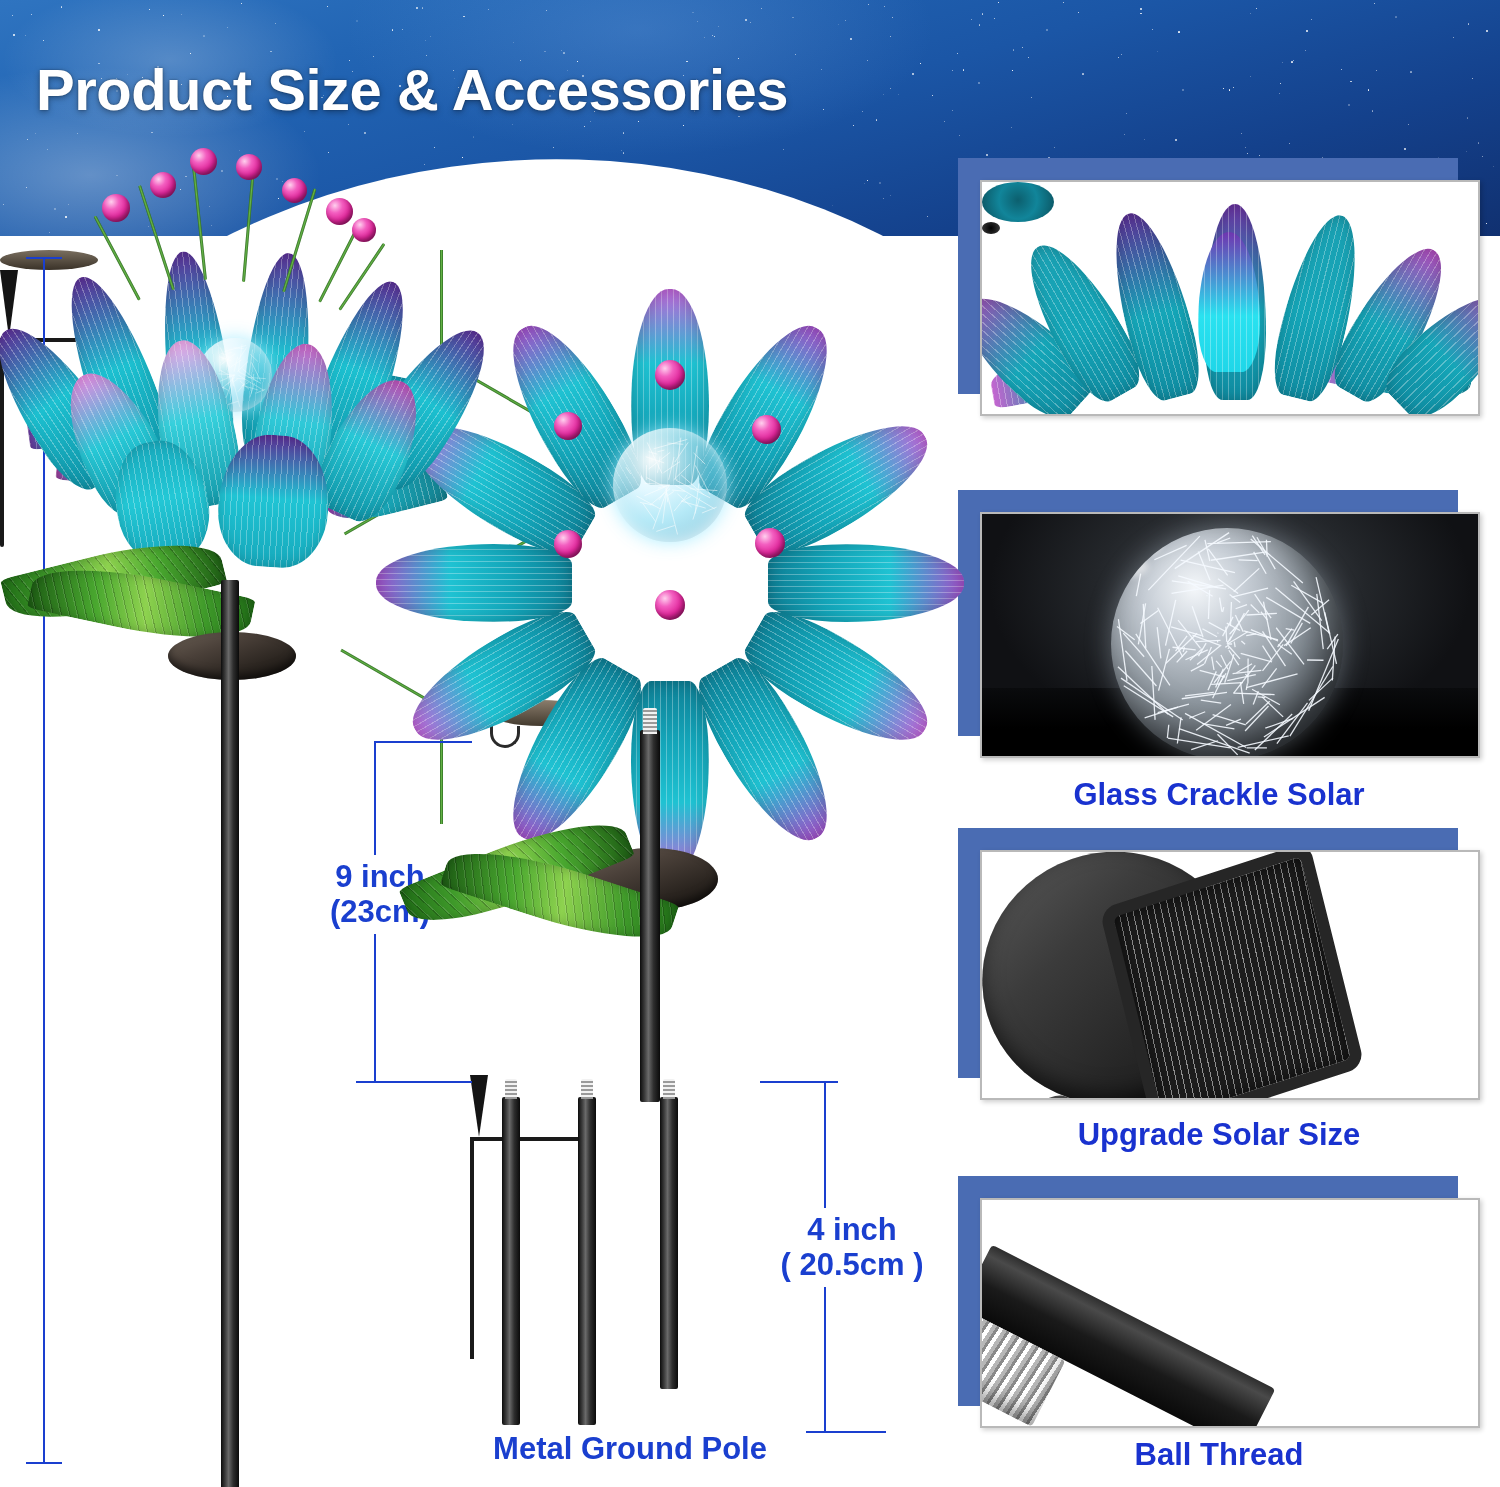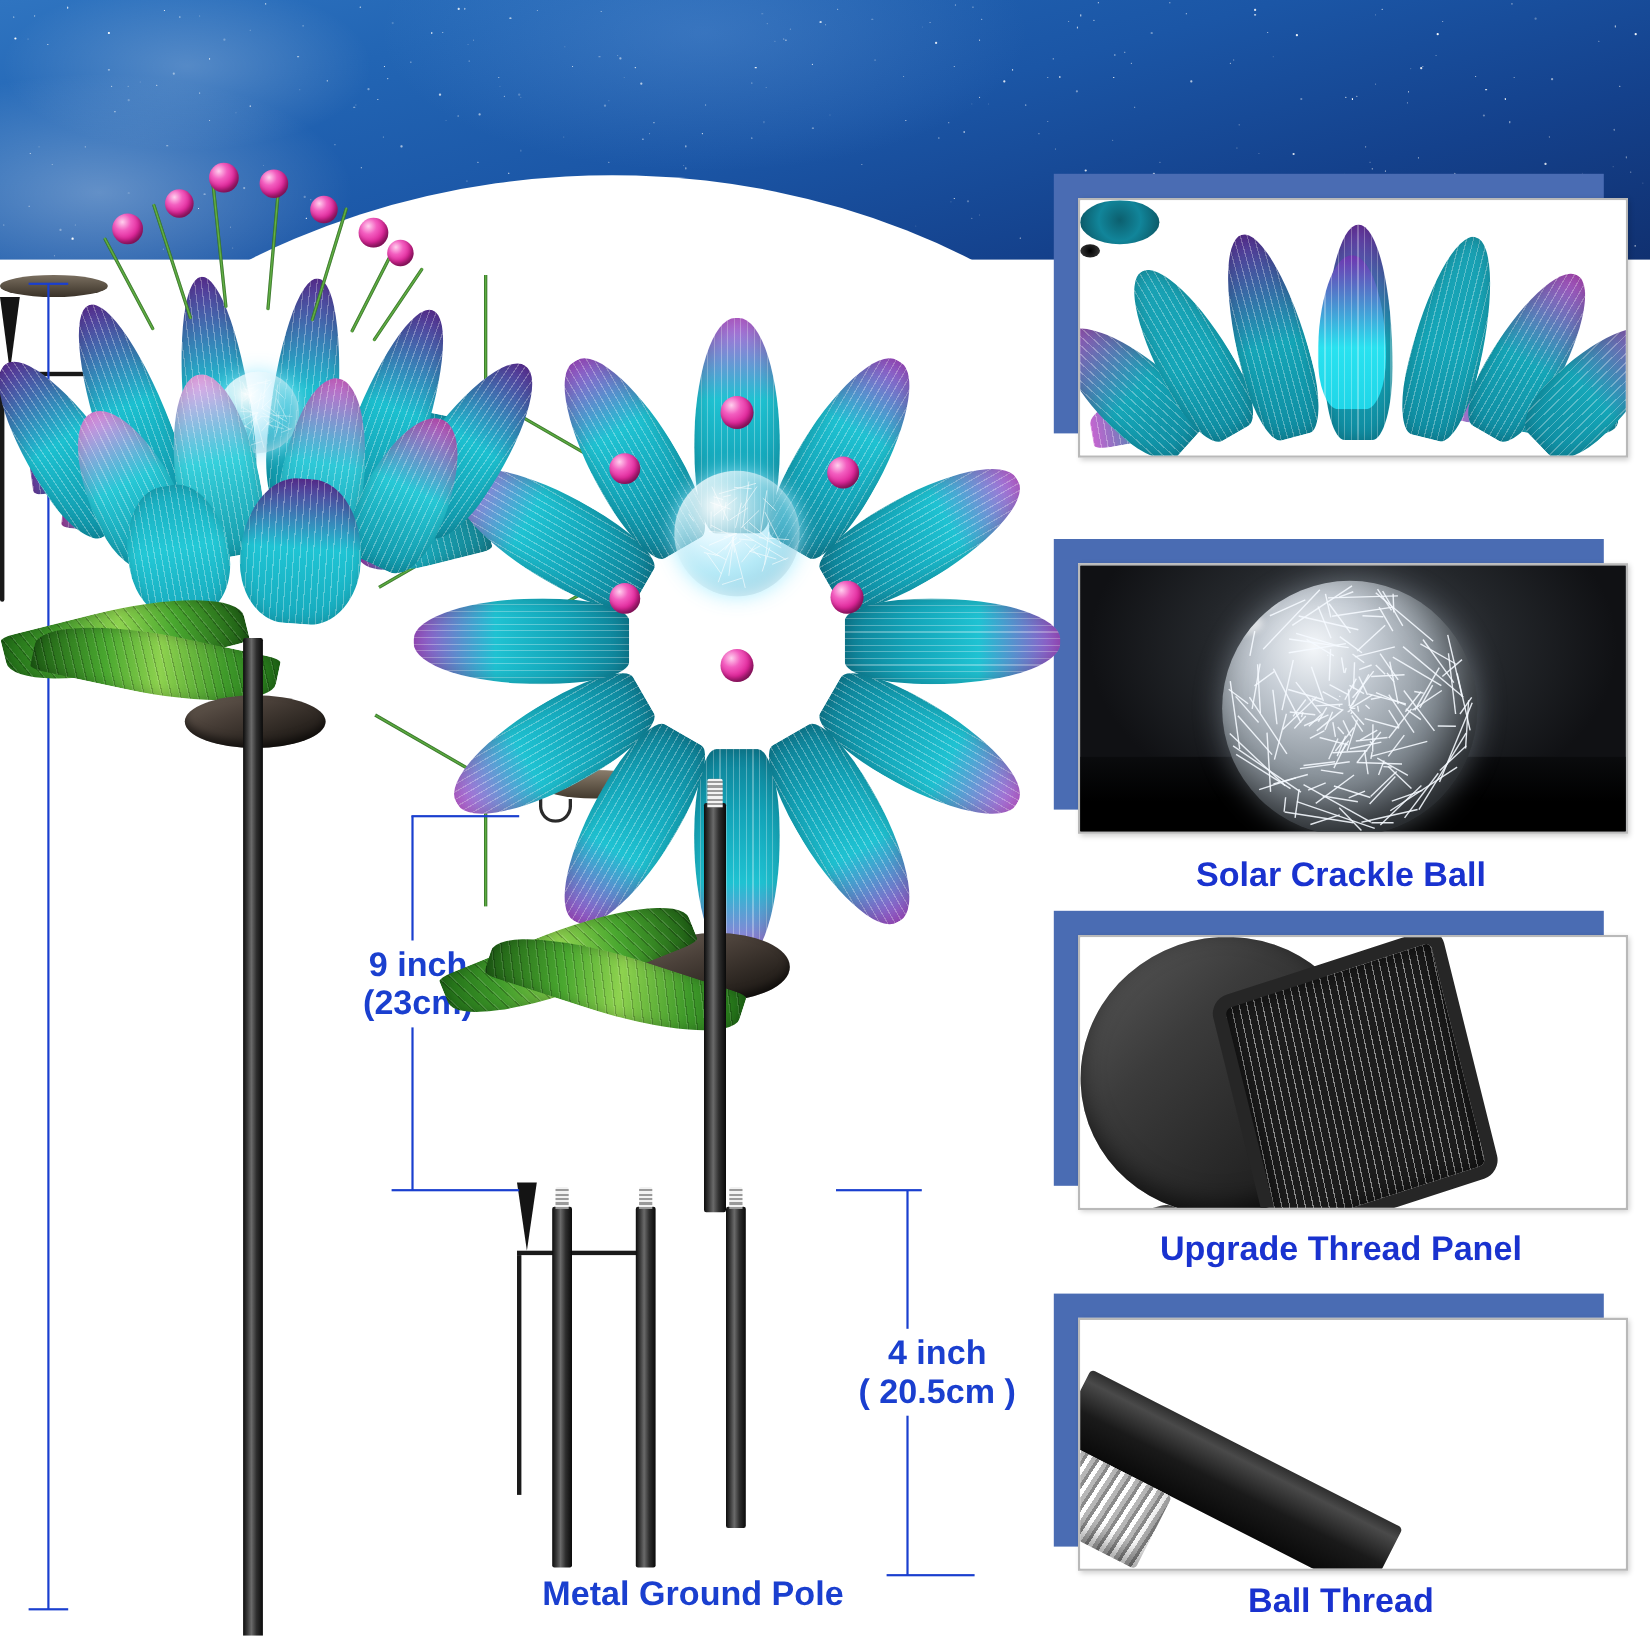--- a/index.html
+++ b/index.html
@@ -434,20 +434,21 @@
         <div class="star" style="left:462.1px;top:157.2px;width:0.6px;height:0.6px;opacity:0.99;"></div>
         <div class="star" style="left:866.6px;top:60.0px;width:0.8px;height:0.8px;opacity:0.69;"></div>
         <div class="star" style="left:355.7px;top:20.1px;width:2.0px;height:2.0px;opacity:0.20;"></div>
         <div class="star" style="left:1156.7px;top:51.1px;width:1.0px;height:1.0px;opacity:0.22;"></div>
         <div class="star" style="left:1482.4px;top:156.2px;width:0.7px;height:0.7px;opacity:0.52;"></div>
         <div class="star" style="left:244.1px;top:161.2px;width:0.7px;height:0.7px;opacity:0.45;"></div>
       </div>
   </div>
   <div class="header-white-curve"></div>
   <div class="header-white-block"></div>
+  <div class="page-title">Product Size &amp; Accessories</div>
 
   <div class="node" id="lotus" style="left:0px; top:250px; width:470px; height:1240px;">
       <div class="petal" style="left:30px;top:140px;width:120px;height:52px;transform:rotate(-8deg);z-index:1;border-radius:50% 8% 50% 8% / 50% 8% 50% 8%;background:repeating-linear-gradient(90deg, rgba(255,255,255,.30) 0 1px, rgba(0,0,0,0) 1px 6px),linear-gradient(90deg,#6c3aa0 0%, #12a2b8 35%, #0d7d93 100%);box-shadow: inset 0 0 12px rgba(0,0,0,.22);"></div>
       <div class="petal" style="left:320px;top:125px;width:130px;height:52px;transform:rotate(10deg);z-index:1;border-radius:8% 50% 8% 50% / 8% 50% 8% 50%;background:repeating-linear-gradient(90deg, rgba(255,255,255,.30) 0 1px, rgba(0,0,0,0) 1px 6px),linear-gradient(90deg,#8a2f9e 0%, #12a2b8 35%, #0d7d93 100%);box-shadow: inset 0 0 12px rgba(0,0,0,.22);"></div>
       <div class="petal" style="left:55px;top:195px;width:110px;height:40px;transform:rotate(6deg);z-index:1;border-radius:50% 8% 50% 8% / 50% 8% 50% 8%;background:repeating-linear-gradient(90deg, rgba(255,255,255,.30) 0 1px, rgba(0,0,0,0) 1px 6px),linear-gradient(90deg,#a13b9d 0%, #1ab0c2 35%, #14808f 100%);box-shadow: inset 0 0 12px rgba(0,0,0,.22);"></div>
       <div class="petal" style="left:330px;top:220px;width:120px;height:44px;transform:rotate(-14deg);z-index:1;border-radius:8% 50% 8% 50% / 8% 50% 8% 50%;background:repeating-linear-gradient(90deg, rgba(255,255,255,.30) 0 1px, rgba(0,0,0,0) 1px 6px),linear-gradient(90deg,#9a3aa8 0%, #1ab0c2 35%, #14808f 100%);box-shadow: inset 0 0 12px rgba(0,0,0,.22);"></div>
       <div class="petal" style="left:70px;top:50px;width:72px;height:180px;transform:rotate(-34deg);z-index:3;opacity:1;border-radius:50% 50% 30% 30% / 68% 68% 32% 32%;background:repeating-linear-gradient(90deg, rgba(255,255,255,.30) 0 1px, rgba(0,0,0,0) 1px 6px),linear-gradient(to top, #0e8fa3 0%, #1cc0d0 52%, #5c2f96 100%);box-shadow: inset 0 0 14px rgba(0,0,0,.18);"></div>
       <div class="petal" style="left:118px;top:15px;width:66px;height:205px;transform:rotate(-20deg);z-index:3;opacity:1;border-radius:50% 50% 30% 30% / 68% 68% 32% 32%;background:repeating-linear-gradient(90deg, rgba(255,255,255,.30) 0 1px, rgba(0,0,0,0) 1px 6px),linear-gradient(to top, #0e8fa3 0%, #1cc0d0 52%, #5c2f96 100%);box-shadow: inset 0 0 14px rgba(0,0,0,.18);"></div>
       <div class="petal" style="left:178px;top:0px;width:62px;height:215px;transform:rotate(-7deg);z-index:3;opacity:1;border-radius:50% 50% 30% 30% / 68% 68% 32% 32%;background:repeating-linear-gradient(90deg, rgba(255,255,255,.30) 0 1px, rgba(0,0,0,0) 1px 6px),linear-gradient(to top, #0e8fa3 0%, #1cc0d0 52%, #5c2f96 100%);box-shadow: inset 0 0 14px rgba(0,0,0,.18);"></div>
       <div class="petal" style="left:236px;top:2px;width:62px;height:212px;transform:rotate(6deg);z-index:3;opacity:1;border-radius:50% 50% 30% 30% / 68% 68% 32% 32%;background:repeating-linear-gradient(90deg, rgba(255,255,255,.30) 0 1px, rgba(0,0,0,0) 1px 6px),linear-gradient(to top, #0e8fa3 0%, #1cc0d0 52%, #5c2f96 100%);box-shadow: inset 0 0 14px rgba(0,0,0,.18);"></div>
@@ -864,33 +865,33 @@
                 <path d="M57.2 44.3 L72.0 48.2" stroke="rgba(245,250,255,.9)" stroke-width="0.55" fill="none"></path>
                 <path d="M52.7 71.2 L70.5 71.8" stroke="rgba(245,250,255,.9)" stroke-width="0.55" fill="none"></path>
               </svg>
             </div>
             <div style="left:26%;top:18%;width:22%;height:12%;border-radius:50%;background:rgba(255,255,255,.85);filter:blur(3px);"></div>
             <div style="left:42%;top:70%;width:16%;height:9%;border-radius:50%;background:rgba(255,255,255,.55);filter:blur(3px);"></div>
           </div>
         </div>
     </div>
   </div>
-  <div class="dim-label caption" style="left:958px; top:778px; width:522px; font-size:31px; color:#1932cf;">Solar Crackle Ball</div>
+  <div class="dim-label caption" style="left:958px; top:778px; width:522px; font-size:31px; color:#1932cf;">Glass Crackle Solar</div>
 
   <div class="feature" style="left:958px; top:828px; width:522px; height:272px;">
     <div class="blue-back"></div>
     <div class="photo-card">
       <div class="node" id="photo-solar" style="position: absolute; inset: 0px; background: rgb(255, 255, 255);">
           <div style="left:120px;top:16px;width:262px;height:252px;z-index:2;border-radius:50%;transform:rotate(-14deg);background:linear-gradient(150deg,#5a5a5a 0%,#3b3b3b 35%,#262626 70%,#171717 100%);box-shadow: inset 0 -10px 22px rgba(0,0,0,.6);"></div>
           <div style="left:318px;top:8px;width:96px;height:34px;z-index:3;border-radius:18px;transform:rotate(-16deg);background:linear-gradient(#4a4a4a,#1d1d1d);"></div>
           <div style="position:absolute;left:152px;top:32px;width:196px;height:208px;z-index:5;transform:rotate(-14deg) skewY(-4deg);border-radius:6px;background: repeating-linear-gradient(92deg, #1c1c1c 0 6px, #8f8f8f 6px 7px);box-shadow: 0 0 0 12px #262626, inset 0 0 18px rgba(0,0,0,.7);"></div>
         </div>
     </div>
   </div>
-  <div class="dim-label caption" style="left:958px; top:1118px; width:522px; font-size:31px; color:#1932cf;">Upgrade Thread Panel</div>
+  <div class="dim-label caption" style="left:958px; top:1118px; width:522px; font-size:31px; color:#1932cf;">Upgrade Solar Size</div>
 
   <div class="feature" style="left:958px; top:1176px; width:522px; height:252px;">
     <div class="blue-back"></div>
     <div class="photo-card">
       <div class="node" id="photo-thread" style="position: absolute; inset: 0px; background: rgb(255, 255, 255);">
           <div style="position:absolute;left:-10px;top:40px;width:470px;height:88px;transform:rotate(27deg);transform-origin:0 50%;">
             <div style="left:0px;top:8px;width:318px;height:70px;z-index:2;border-radius:4px;background:linear-gradient(180deg,#2e2e2e 0%,#4a4a4a 16%,#1a1a1a 55%,#0a0a0a 100%);"></div>
             <div style="left:310px;top:6px;width:118px;height:74px;z-index:3;border-radius:4px;background: repeating-linear-gradient(96deg,#ffffff 0 4px,#b7b7b7 4px 8px,#8a8a8a 8px 11px);box-shadow: inset 0 -10px 16px rgba(0,0,0,.35);"></div>
           </div>
         </div>

